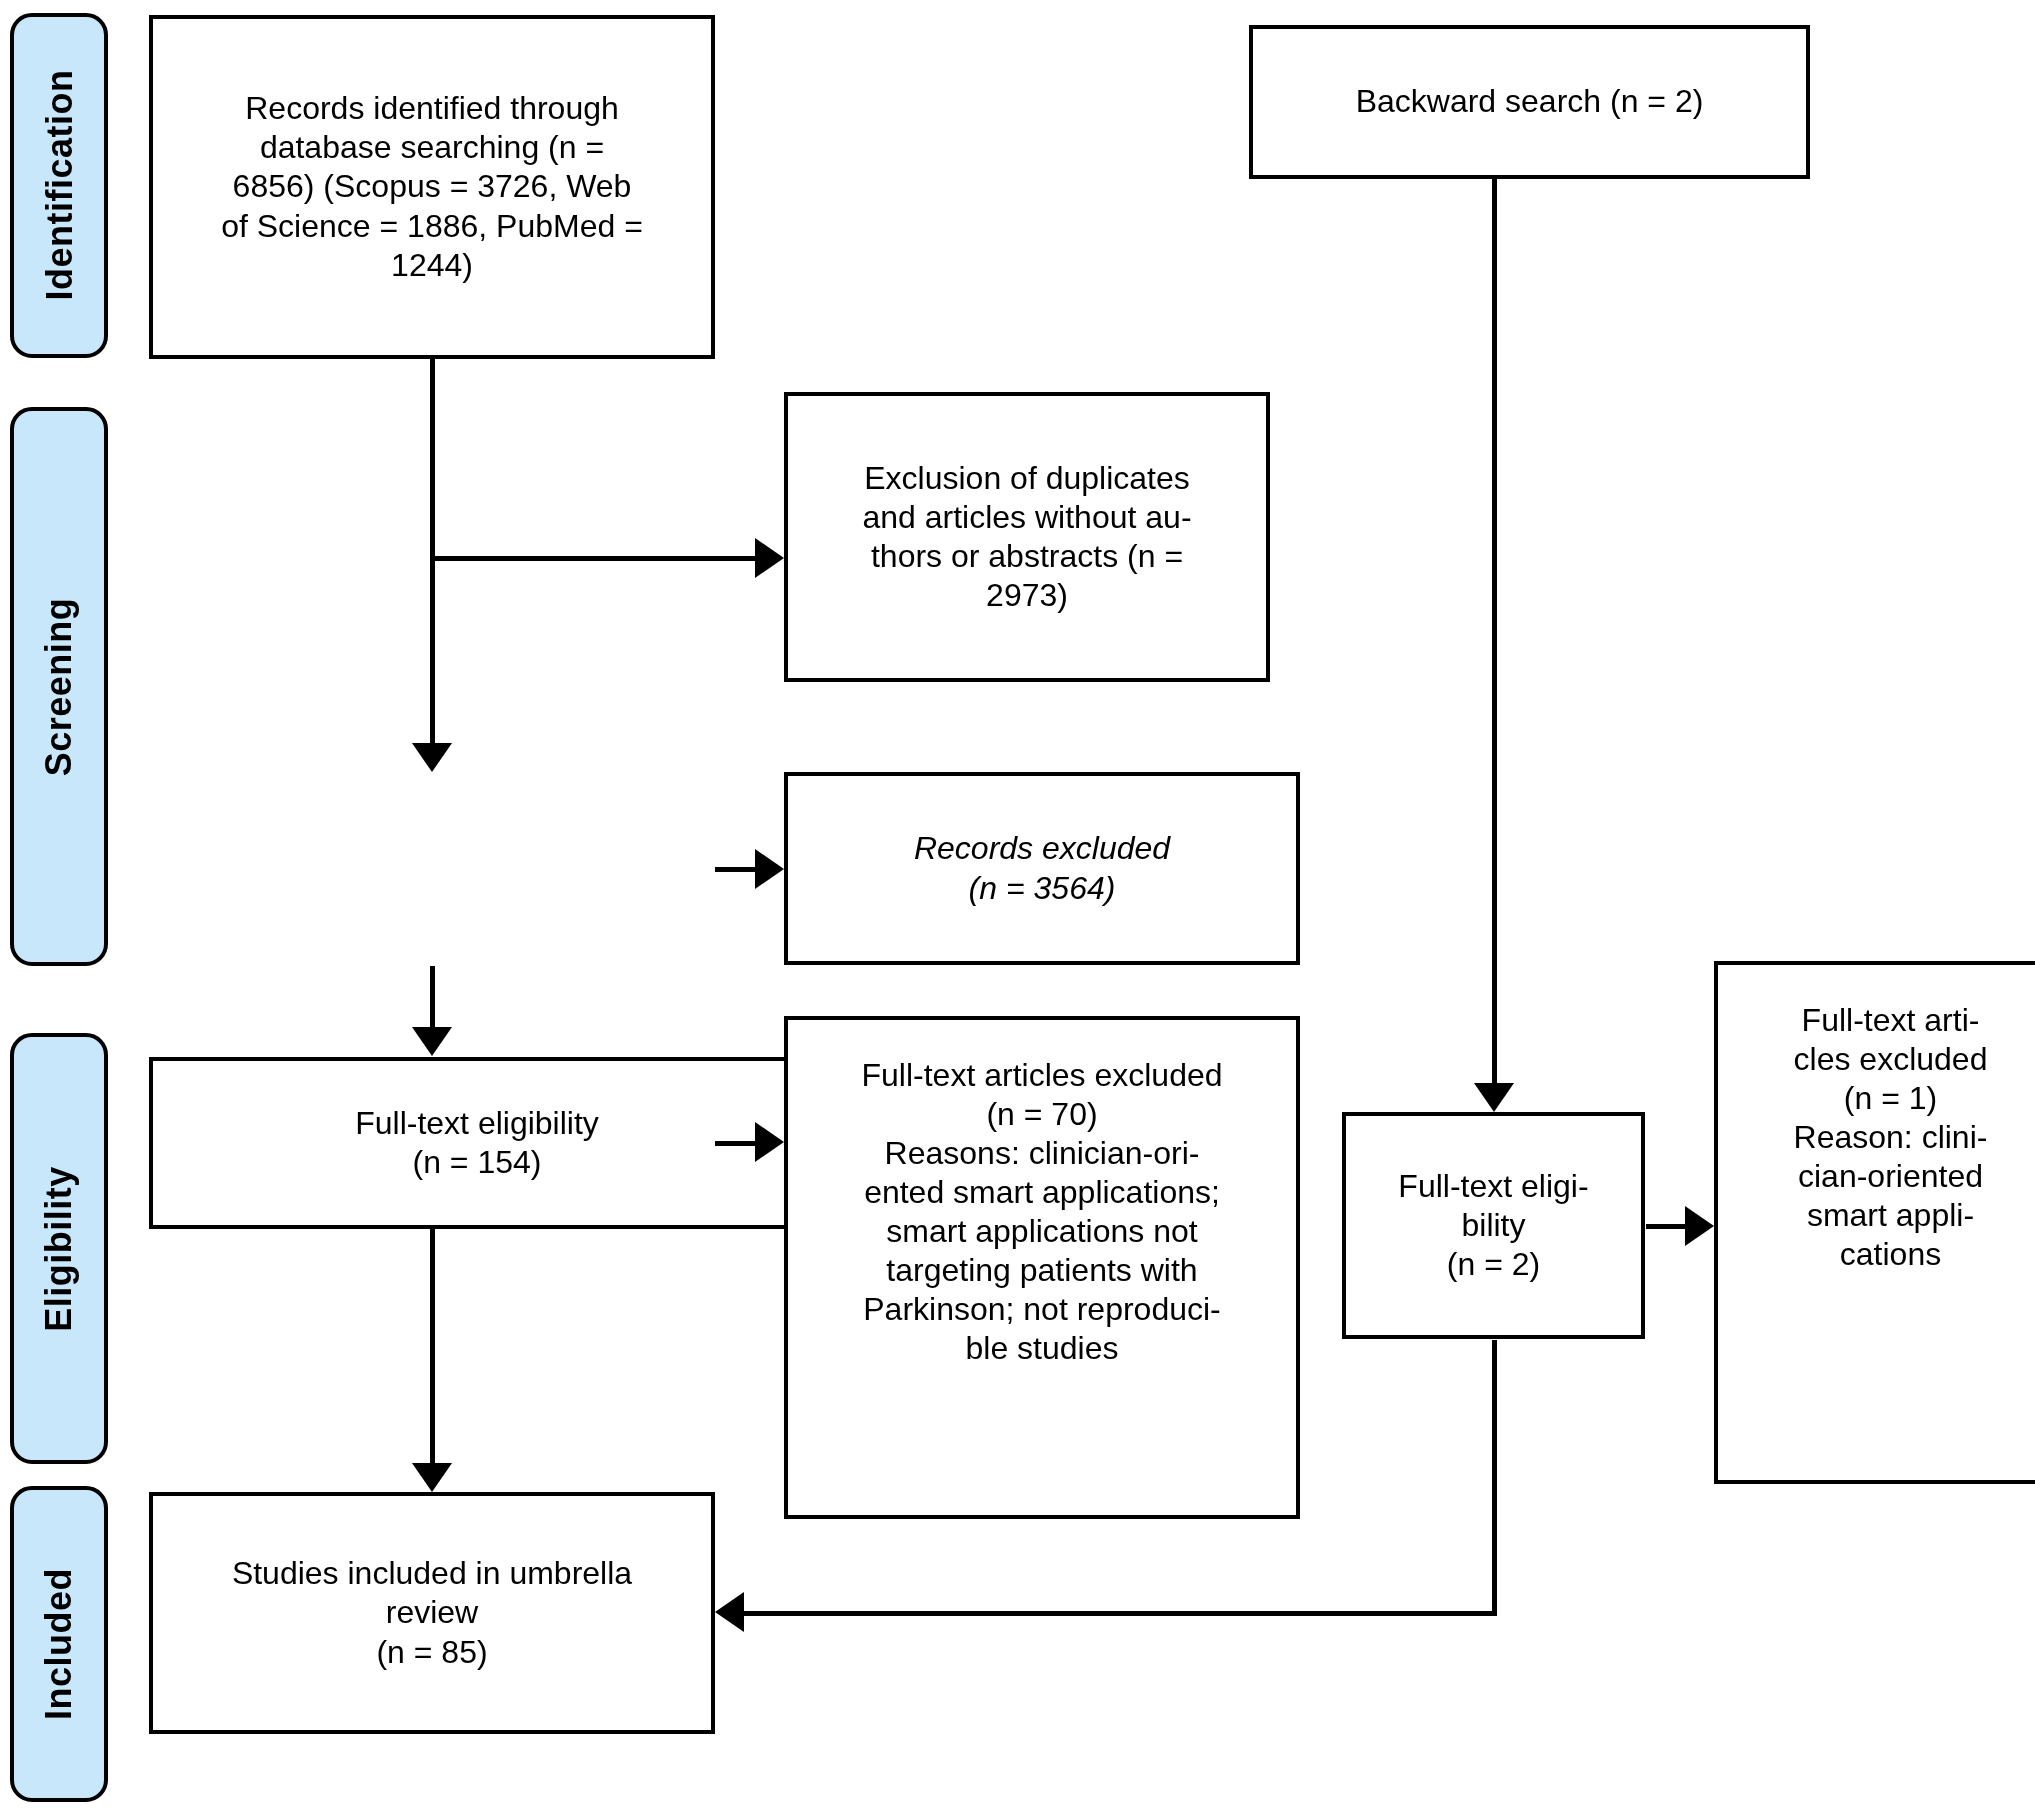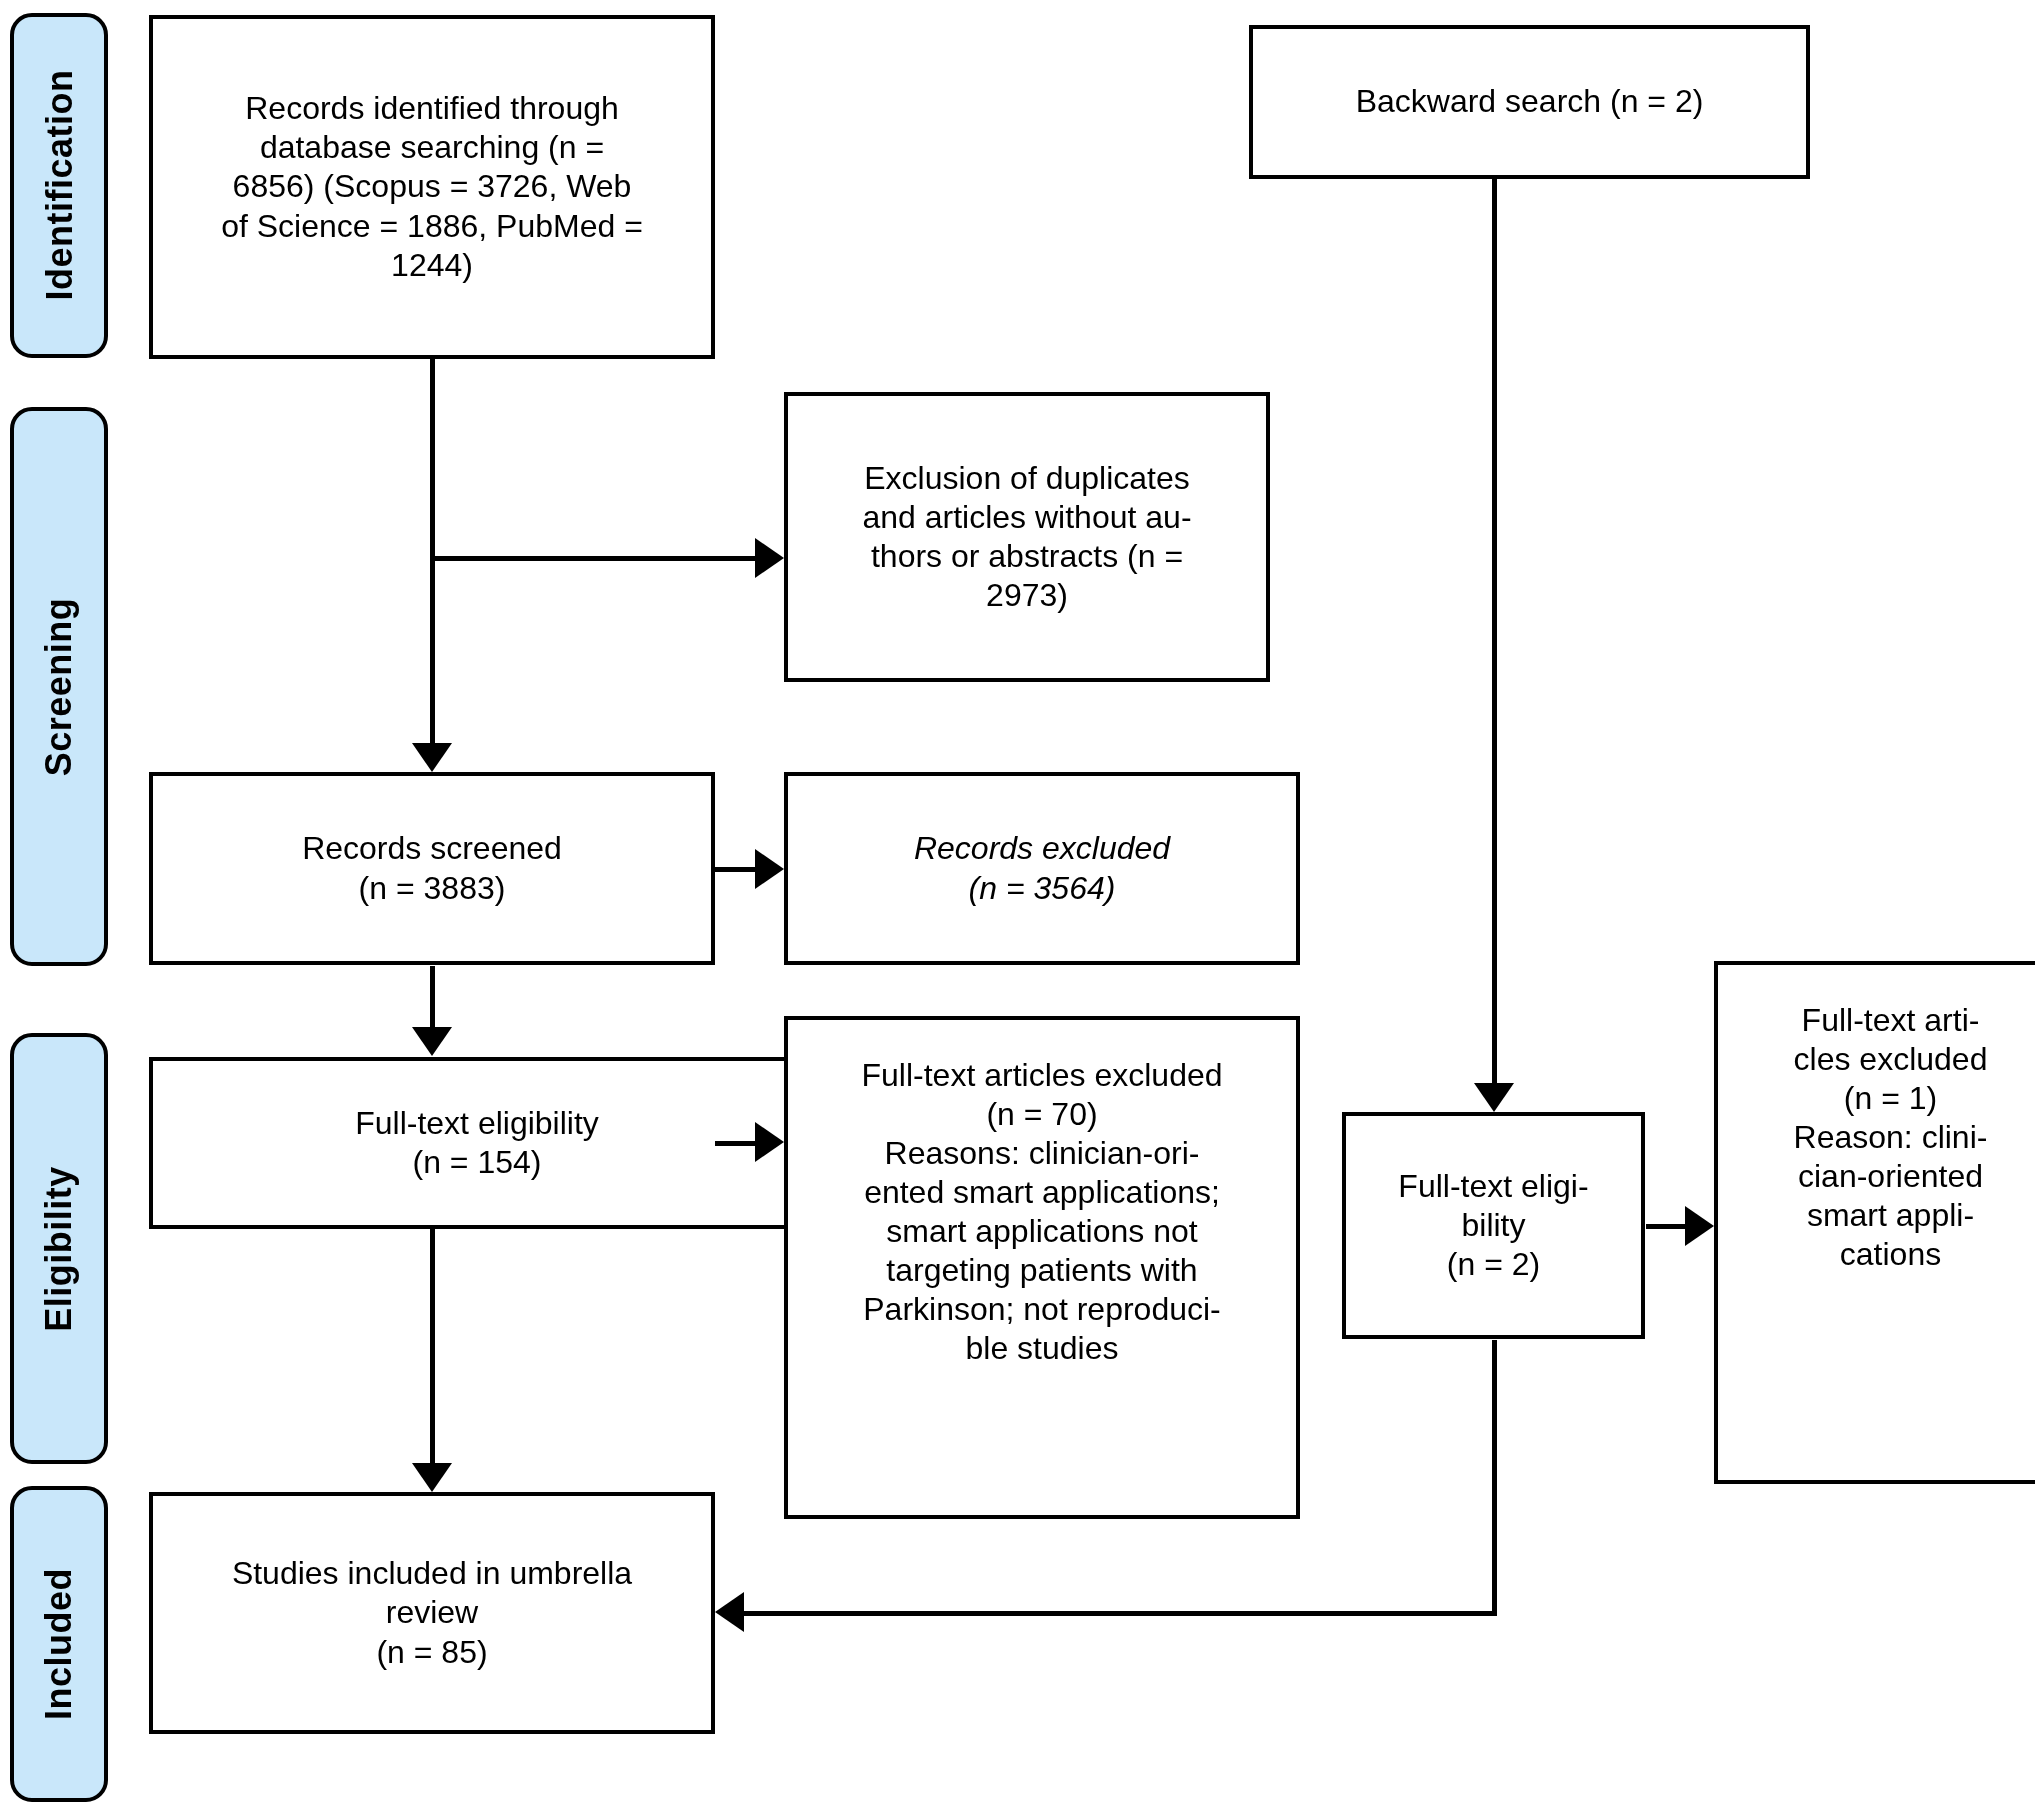--- a/index.html
+++ b/index.html
@@ -110,22 +110,20 @@
   <div class="box" id="box-records-identified">Records identified through
 database searching (n =
 6856) (Scopus = 3726, Web
 of Science = 1886, PubMed =
 1244)</div>
   <div class="box" id="box-backward-search">Backward search (n = 2)</div>
   <div class="box" id="box-exclusion-duplicates">Exclusion of duplicates
 and articles without au-
 thors or abstracts (n =
 2973)</div>
-  <div class="box" id="box-records-screened">Records screened
-(n = 3883)</div>
   <div class="box" id="box-records-excluded">Records excluded
 (n = 3564)</div>
   <div class="box" id="box-fulltext-eligibility-154">Full-text eligibility
 (n = 154)</div>
   <div class="box top-anchor" id="box-fulltext-excluded-70">Full-text articles excluded
 (n = 70)
 Reasons: clinician-ori-
 ented smart applications;
 smart applications not
 targeting patients with

